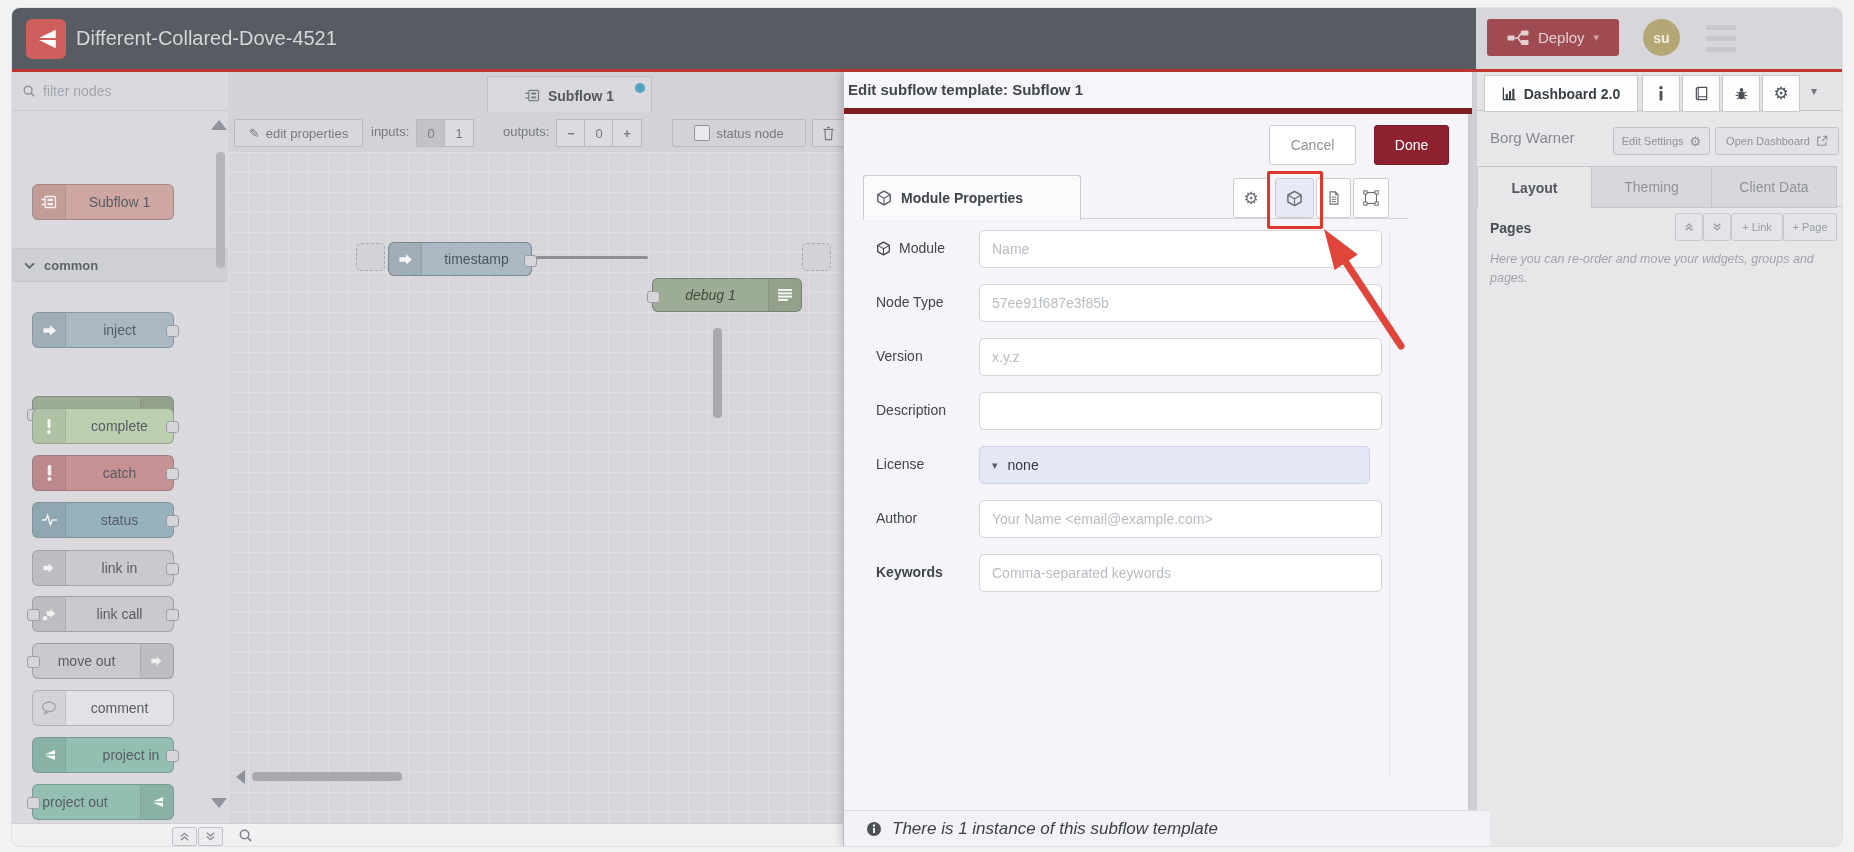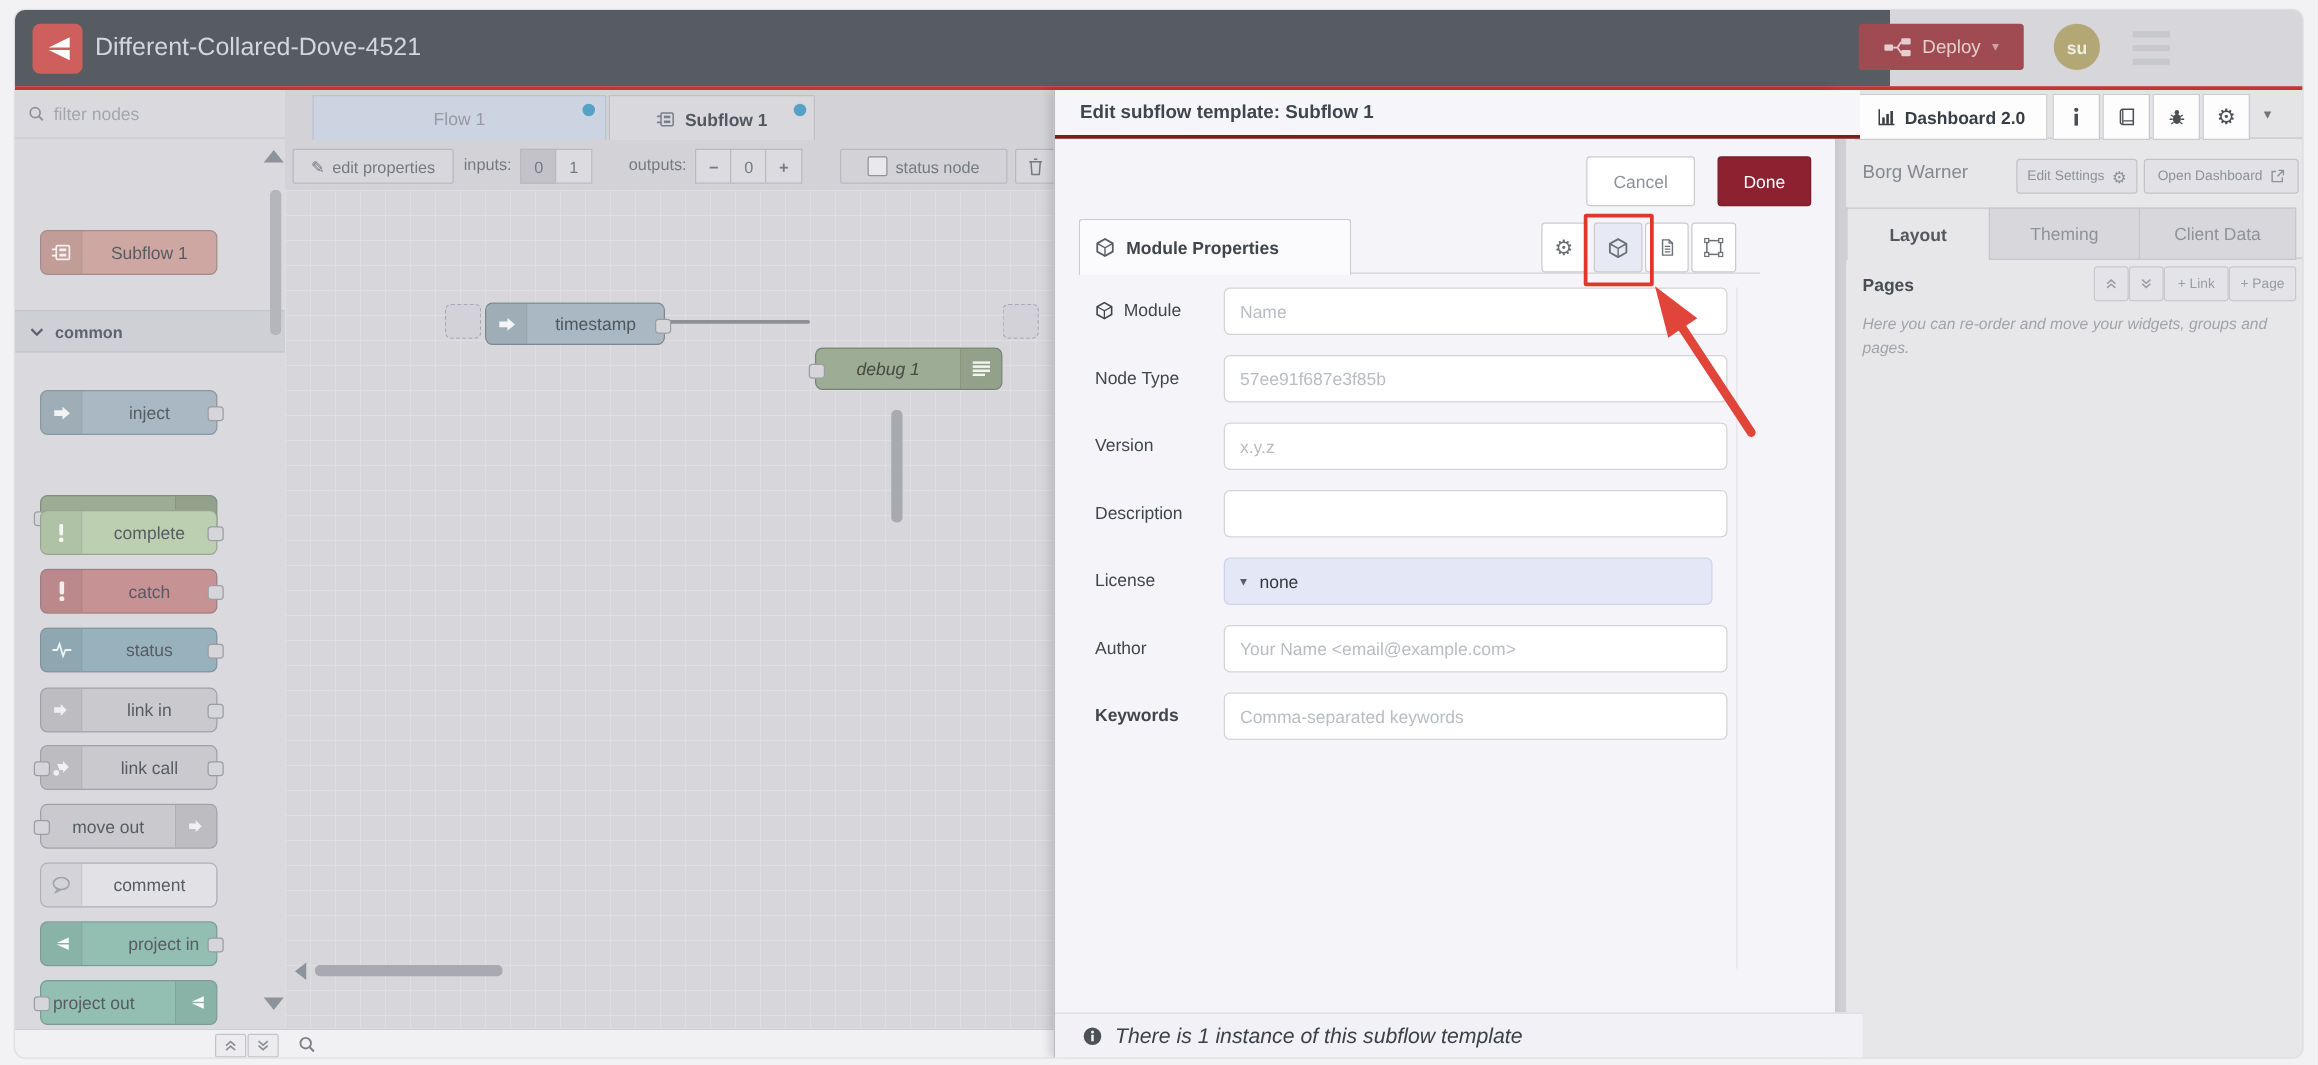--- a/index.html
+++ b/index.html
@@ -2,21 +2,21 @@
 <html><head>
 <meta charset="utf-8">
 <style>
   html,body{margin:0;padding:0;background:#f2f2f4;font-family:"Liberation Sans",sans-serif;}
   .screen{position:relative;width:1854px;height:852px;background:#f2f2f4;overflow:hidden;}
   .app{position:absolute;left:12px;top:8px;width:1830px;height:838px;border-radius:8px;overflow:hidden;
        background:#d7d7db;box-shadow:0 0 0 1px #e0e0e3;}
   .abs{position:absolute;}
 
   
-  .hdr{position:absolute;left:0;top:0;width:1464px;height:61px;background:#565c62;padding-left:36px;}
+  .hdr{position:absolute;left:0;top:0;width:1464px;height:61px;background:#565c62;}
   .hdr-red{position:absolute;left:0;top:61px;width:1830px;height:3px;background:#bf372e;}
   .logo{position:absolute;left:14px;top:11px;width:40px;height:40px;background:#ce5f5c;border-radius:6px;
         display:flex;align-items:center;justify-content:center;}
   .title{position:absolute;left:64px;top:0;height:61px;line-height:61px;color:#d4d6d9;font-size:20px;}
   .deploy{position:absolute;left:1475px;top:11px;width:132px;height:37px;background:#a04b51;border-radius:3px;
           display:flex;align-items:center;justify-content:center;gap:9px;color:#e3cfd0;font-size:15px;cursor:pointer;}
   .deploy .caret{font-size:11px;color:#caa3a6;}
   .avatar{position:absolute;left:1631px;top:11px;width:37px;height:37px;border-radius:50%;background:#b3a776;
           color:#f1eee2;font-size:14px;font-weight:bold;display:flex;align-items:center;justify-content:center;}
   .burger{position:absolute;left:1694px;top:17px;width:30px;height:27px;display:flex;flex-direction:column;justify-content:space-between;cursor:pointer;}
@@ -71,22 +71,22 @@
   .stub{position:absolute;width:27px;height:26px;background:#d2d2d8;border:1px dashed #a9a9b1;border-radius:5px;}
   .wire{position:absolute;height:3px;background:#8d9197;border-radius:2px;}
   .hsb-thumb{position:absolute;left:24px;top:700px;width:150px;height:9px;background:#a9aab1;border-radius:4px;cursor:pointer;}
   .vsb-thumb{position:absolute;left:485px;top:256px;width:9px;height:90px;background:#a9aab1;border-radius:4px;cursor:pointer;}
   .ws-footer{position:absolute;left:0;top:751px;width:615px;height:23px;background:#f1f1f3;border-top:1px solid #cfcfd3;
              display:flex;align-items:center;padding-left:10px;color:#7d8187;}
 
   
   .tray{position:absolute;left:831px;top:64px;width:624px;height:774px;background:#f4f4f9;border-left:1px solid #b9b9bf;
         box-shadow:-3px 0 8px rgba(0,0,0,.15);z-index:10;}
-  .tray-hd{position:absolute;left:0;top:0;width:624px;height:36px;background:#f6f6fa;border-bottom:3px solid #7f1d1d;
-           line-height:36px;padding-left:20px;font-size:15px;font-weight:bold;color:#40464d;}
+  .tray-hd{position:absolute;left:0;top:0;width:624px;height:36px;background:#f6f6fa;border-bottom:6px solid #7f1d1d;
+           line-height:36px;padding-left:4px;font-size:15px;font-weight:bold;color:#40464d;}
   .btn-cancel{position:absolute;left:425px;top:53px;width:85px;height:38px;background:#ffffff;border:1px solid #cccccf;
               border-radius:3px;color:#8f9398;font-size:14px;display:flex;align-items:center;justify-content:center;cursor:pointer;}
   .btn-done{position:absolute;left:530px;top:53px;width:73px;height:38px;background:#8e2130;border:1px solid #7a1b29;
             border-radius:3px;color:#fff;font-size:14px;display:flex;align-items:center;justify-content:center;cursor:pointer;}
   .ttab-line{position:absolute;left:19px;top:146px;width:545px;height:1px;background:#d3d3d8;}
   .ttab{position:absolute;left:19px;top:103px;width:204px;height:44px;background:#fbfbfd;border:1px solid #cccccf;border-bottom:none;
         border-radius:3px 3px 0 0;display:flex;align-items:center;gap:9px;padding-left:12px;font-size:14px;font-weight:bold;color:#3f454c;z-index:2;cursor:pointer;}
   .tico{position:absolute;top:106px;height:38px;background:#fff;border:1px solid #cccccf;border-radius:3px;
         display:flex;align-items:center;justify-content:center;color:#6a6f76;cursor:pointer;}
   .tico.active{background:#e7e9f5;}
@@ -320,24 +320,20 @@
       <div class="pf-btn" style="left:186px;">
         <svg width="11" height="11" viewBox="0 0 12 12">
           <path d="M2 2 6 5.5 10 2M2 6 6 9.5 10 6" fill="none" stroke="currentColor" stroke-width="1.5"></path>
             </svg>
       </div>
     </div>
   </div>
 
   <div class="ws">
     <div class="tabrow">
-      <div class="tab1">
-        <span>Flow 1</span>
-        <span class="dot" style="right:8px;"></span>
-      </div>
       <div class="tab2">
         <svg width="15" height="13" viewBox="0 0 16 14" style="color:#787e86;">
           <rect x="4" y="1.5" width="10.5" height="11" rx="1" fill="none" stroke="currentColor" stroke-width="1.3"></rect>
               <path d="M.5 4.5H4M.5 9.5H4" stroke="currentColor" stroke-width="1.5"></path>
               <rect x="6.5" y="3.8" width="5.5" height="2.2" fill="currentColor"></rect>
               <rect x="6.5" y="8" width="5.5" height="2.2" fill="currentColor"></rect>
             </svg>
         <span>Subflow 1</span>
         <span class="dot" style="right:6px;"></span>
       </div>

